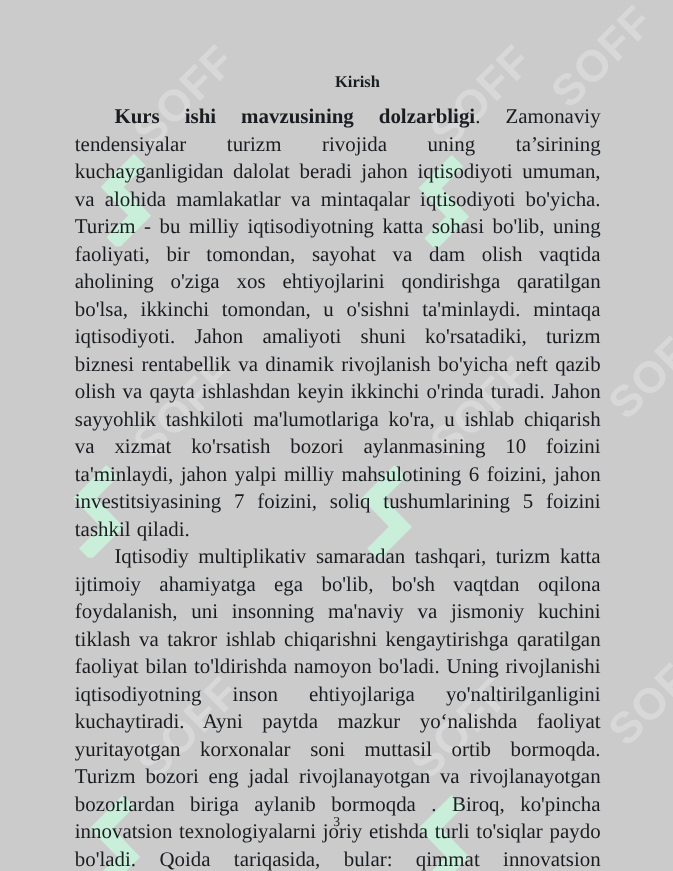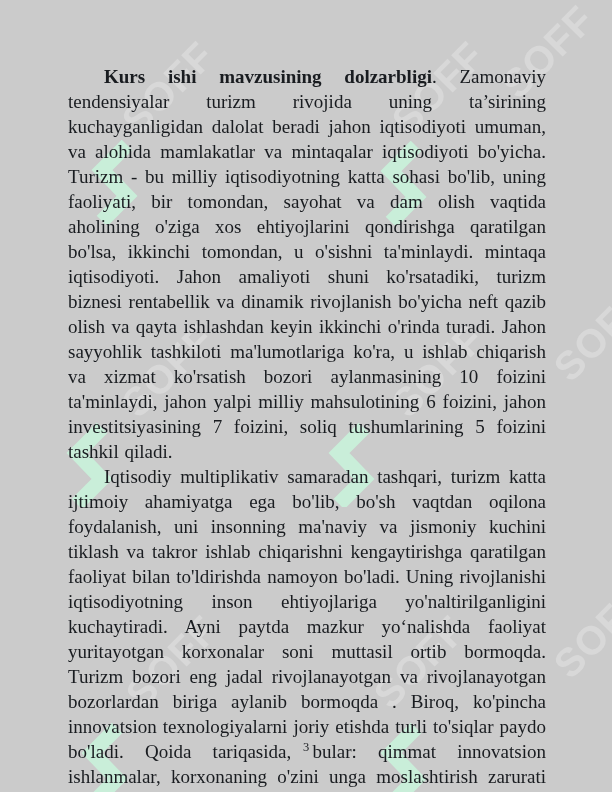--- a/index.html
+++ b/index.html
@@ -113,20 +113,21 @@
         </svg>
     </span>
     <span class="wm-icon" style="left:377px;top:723px">
       <svg viewBox="0 0 52 84" xmlns="http://www.w3.org/2000/svg">
           <path d="M 39,5 L 14,30 L 39,56 L 14,81"></path>
         </svg>
     </span>
   </div>
 
   <div class="content">
+    <h1 class="doc-title">Kirish</h1>
 
     <p class="body-par"><span class="lead-bold">Kurs ishi mavzusining dolzarbligi</span><span>. Zamonaviy tendensiyalar turizm rivojida uning ta’sirining kuchayganligidan dalolat beradi jahon iqtisodiyoti umuman, va alohida mamlakatlar va mintaqalar iqtisodiyoti bo'yicha. Turizm - bu milliy iqtisodiyotning katta sohasi bo'lib, uning faoliyati, bir tomondan, sayohat va dam olish vaqtida aholining o'ziga xos ehtiyojlarini qondirishga qaratilgan bo'lsa, ikkinchi tomondan, u o'sishni ta'minlaydi. mintaqa iqtisodiyoti. Jahon amaliyoti shuni ko'rsatadiki, turizm biznesi rentabellik va dinamik rivojlanish bo'yicha neft qazib olish va qayta ishlashdan keyin ikkinchi o'rinda turadi. Jahon sayyohlik tashkiloti ma'lumotlariga ko'ra, u ishlab chiqarish va xizmat ko'rsatish bozori aylanmasining 10 foizini ta'minlaydi, jahon yalpi milliy mahsulotining 6 foizini, jahon investitsiyasining 7 foizini, soliq tushumlarining 5 foizini tashkil qiladi.</span></p>
 
     <p class="body-par last-line-justified">Iqtisodiy multiplikativ samaradan tashqari, turizm katta ijtimoiy ahamiyatga ega bo'lib, bo'sh vaqtdan oqilona foydalanish, uni insonning ma'naviy va jismoniy kuchini tiklash va takror ishlab chiqarishni kengaytirishga qaratilgan faoliyat bilan to'ldirishda namoyon bo'ladi. Uning rivojlanishi iqtisodiyotning inson ehtiyojlariga yo'naltirilganligini kuchaytiradi. Ayni paytda mazkur yoʻnalishda faoliyat yuritayotgan korxonalar soni muttasil ortib bormoqda. Turizm bozori eng jadal rivojlanayotgan va rivojlanayotgan bozorlardan biriga aylanib bormoqda . Biroq, ko'pincha innovatsion texnologiyalarni joriy etishda turli to'siqlar paydo bo'ladi. Qoida tariqasida, bular: qimmat innovatsion ishlanmalar, korxonaning o'zini unga moslashtirish zarurati va, nihoyat, menejerlar, qoida tariqasida, korxonaning joriy faoliyatidan daromad olishga yo'naltirilganligi. Tanlangan innovatsion yangilik kelajakda ko'proq daromad olishiga va ko'p sonli xaridorlarni jalb qilishiga egasiga isbotlash oson ish emas. Mehmonxona sanoatida mahsulot va jarayon yangiliklari bir zumda takrorlanadi. Shunday qilib, mehmondo'stlik sohasida yangi xizmatlarni rag'batlantirish va rivojlantirishning innovatsion usullari mehmonxona</p>
   </div>
 
   <div class="page-number">3</div>
 
 </div>
 

